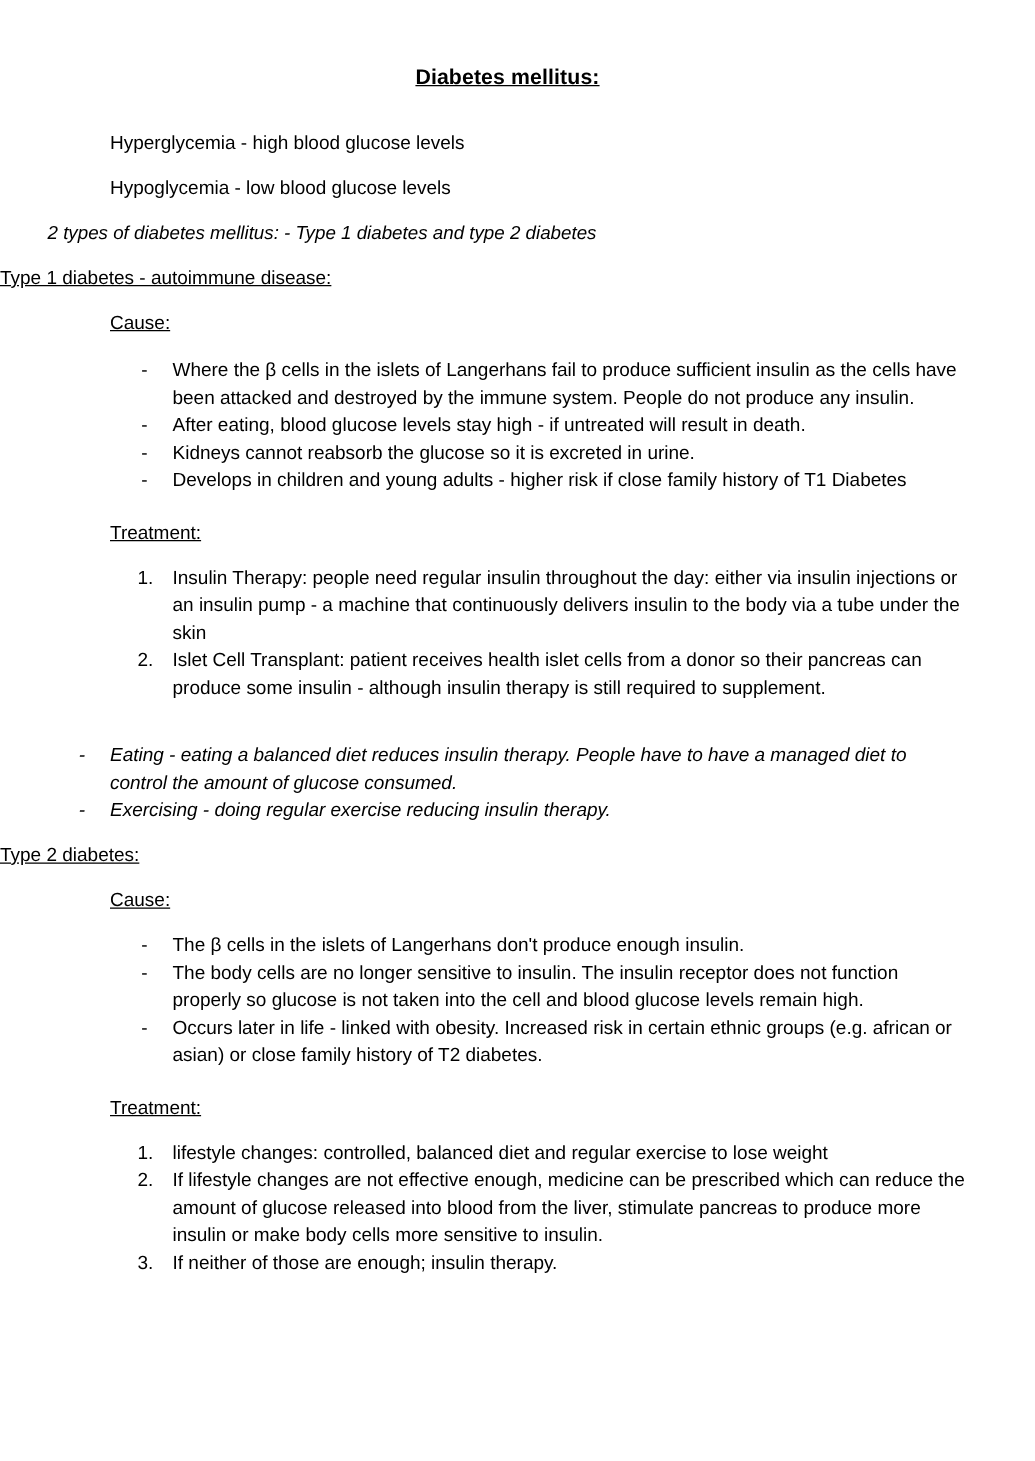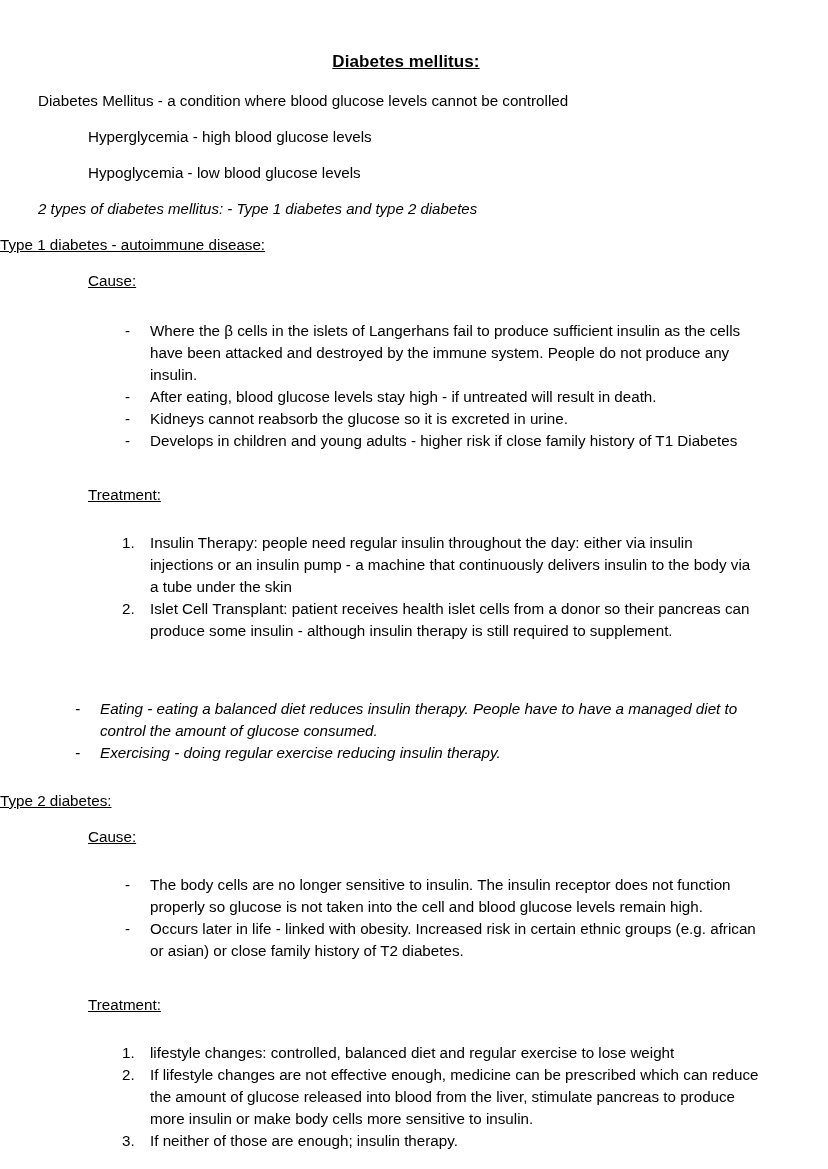--- a/index.html
+++ b/index.html
@@ -53,21 +53,21 @@
     font-size: 15.2px;
     line-height: 22px;
     text-decoration: underline;
     margin: 0;
   }
   .uline-head.sub {
     padding-left: 88px;
   }
   ul.dash-list, ol.num-list {
     list-style: none;
-    margin: 12px;
+    margin: 0;
     padding: 0;
   }
   ul.dash-list > li, ol.num-list > li {
     position: relative;
     font-size: 15.2px;
     line-height: 22px;
     padding-left: 138px;
     padding-right: 40px;
     margin: 0;
   }
@@ -104,21 +104,20 @@
 </style>
 </head>
 <body>
 
 <div class="page">
 
   <h1 class="doc-title">Diabetes mellitus:</h1>
 
   <div class="spacer-18"></div>
 
-  <p class="body-text">Diabetes Mellitus - a condition where blood glucose levels cannot be controlled</p>
 
   <div class="spacer-14"></div>
 
   <p class="body-text indent-1">Hyperglycemia - high blood glucose levels</p>
 
   <div class="spacer-14"></div>
 
   <p class="body-text indent-1">Hypoglycemia - low blood glucose levels</p>
 
   <div class="spacer-14"></div>
@@ -167,20 +166,21 @@
 
   <p class="uline-head">Type 2 diabetes:</p>
 
   <div class="spacer-14"></div>
 
   <p class="uline-head sub">Cause:</p>
 
   <div class="spacer-14"></div>
 
   <ul class="dash-list">
+    <li>The β cells in the islets of Langerhans don't produce enough insulin.</li>
     <li>The body cells are no longer sensitive to insulin. The insulin receptor does not function properly so glucose is not taken into the cell and blood glucose levels remain high.</li>
     <li>Occurs later in life - linked with obesity. Increased risk in certain ethnic groups (e.g. african or asian) or close family history of T2 diabetes.</li>
   </ul>
 
   <div class="spacer-20"></div>
 
   <p class="uline-head sub">Treatment:</p>
 
   <div class="spacer-14"></div>
 

